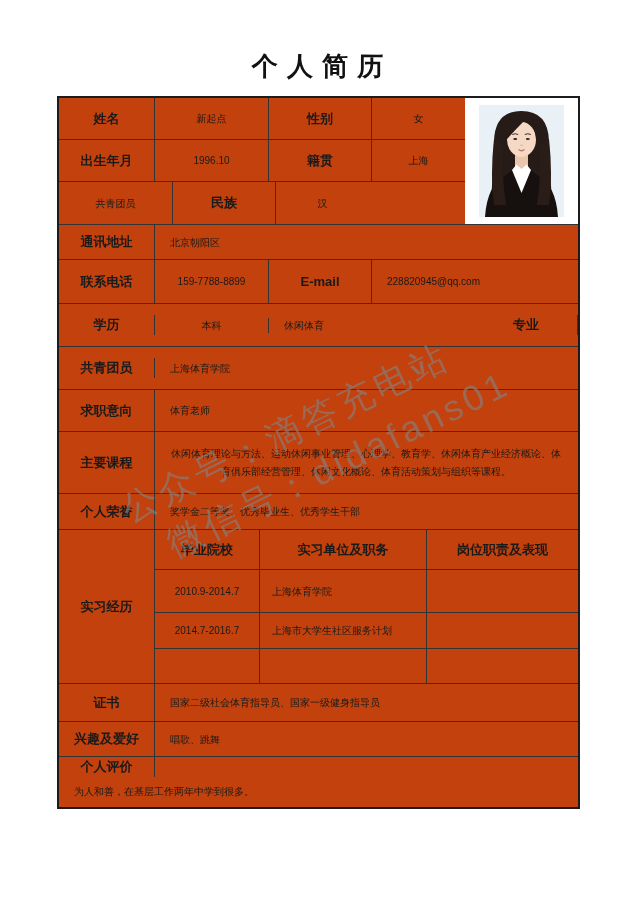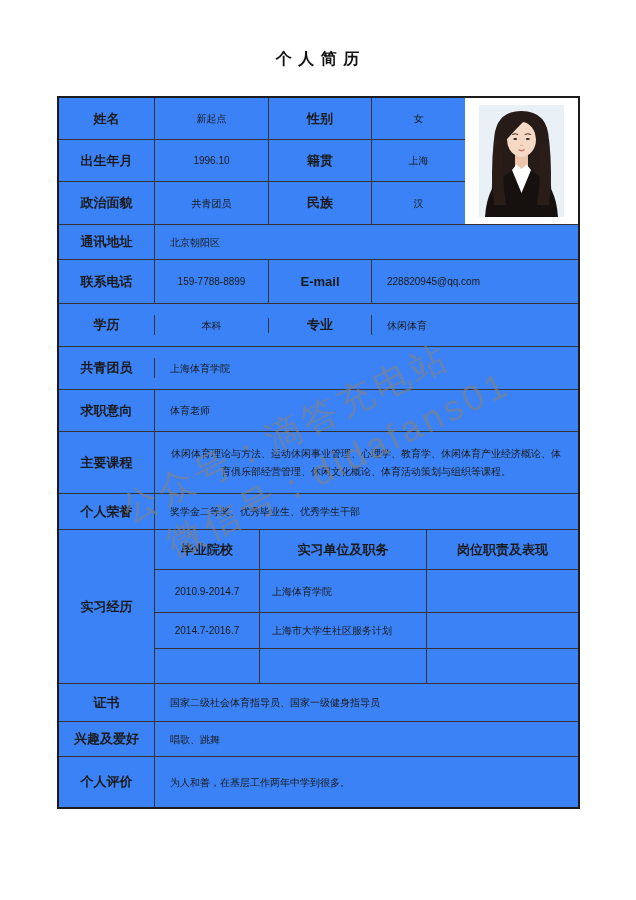--- a/index.html
+++ b/index.html
@@ -7,27 +7,27 @@
   body {
     width: 636px; height: 900px;
     font-family: "Liberation Sans", "DejaVu Sans", sans-serif;
     color: #1a1a1a;
     position: relative;
     overflow: hidden;
   }
   .page-title {
     position: absolute; top: 49px; left: 0; width: 636px;
     text-align: center;
-    font-size: 16px; font-weight: bold; letter-spacing: 1px;
+    font-size: 26px; font-weight: bold; letter-spacing: 1px;
     color: #111;
   }
   .resume {
     position: absolute; left: 57px; top: 96px; width: 523px;
     border: 2px solid #1c1c1c;
-    background: #3b82f6;
+    background: #c2410c;
   }
   .row { display: flex; border-bottom: 1.5px solid #333; }
   .row.last { border-bottom: none; }
   .c {
     border-right: 1.5px solid #333;
     display: flex; align-items: center; justify-content: center;
     font-size: 10px; line-height: 1.5;
     overflow: hidden;
   }
   .c.endcol { border-right: none; }
@@ -35,21 +35,21 @@
   .c.label { font-weight: bold; font-size: 13px; }
   .w96 { width: 96px; flex: none; }
   .w114 { width: 114px; flex: none; }
   .w103 { width: 103px; flex: none; }
   .w93 { width: 93px; flex: none; }
   .w105 { width: 105px; flex: none; }
   .w167 { width: 167px; flex: none; }
   .grow { flex: 1 1 auto; }
   .h35 { height: 35px; } .h36 { height: 36px; } .h38 { height: 38px; }
   .h40 { height: 40px; } .h42 { height: 42px; } .h43 { height: 43px; align-items: center; }
-  .h44 { height: 44px; text-align: right; } .h50 { height: 50px; } .h62 { height: 62px; }
+  .h44 { height: 44px; text-align: right; } .h50 { height: 50px; flex-direction: column; } .h62 { height: 62px; }
   .top-block { display: flex; border-bottom: 1.5px solid #333; }
   .top-left { width: 406px; flex: none; display: flex; flex-direction: column; }
   .top-left .row:last-child { border-bottom: none; }
   .photo-cell {
     flex: 1 1 auto; display: flex; align-items: center; justify-content: center;
     background: #fff;
   }
   .photo-cell svg { display: block; }
   .multi { text-align: center; }
   .sub-table { flex: 1 1 auto; display: flex; flex-direction: column; }
@@ -80,21 +80,20 @@
         <div class="c label w103">性别</div>
         <div class="c w93 endcol">女</div>
       </div>
       <div class="row h42">
         <div class="c label w96">出生年月</div>
         <div class="c w114">1996.10</div>
         <div class="c label w103">籍贯</div>
         <div class="c w93 endcol">上海</div>
       </div>
       <div class="row h42">
-        <div class="c label w96">政治面貌</div>
         <div class="c w114">共青团员</div>
         <div class="c label w103">民族</div>
         <div class="c w93 endcol">汉</div>
       </div>
     </div>
     <div class="photo-cell">
       <svg width="85" height="112" viewBox="0 0 85 112">
         <rect width="85" height="112" fill="#e9f0f6"></rect>
         <path d="M42.5 6 Q16 6 15 36 Q14 64 12 98 L73 98 Q71 64 70 36 Q69 6 42.5 6 Z" fill="#261b17"></path>
         <rect x="36" y="46" width="13" height="20" rx="5" fill="#eac4ab"></rect>
@@ -122,22 +121,22 @@
   <div class="row h44">
     <div class="c label w96">联系电话</div>
     <div class="c w114">159-7788-8899</div>
     <div class="c label w103">E-mail</div>
     <div class="c left grow endcol">228820945@qq.com</div>
   </div>
 
   <div class="row h43">
     <div class="c label w96">学历</div>
     <div class="c w114">本科</div>
+    <div class="c left grow endcol">休闲体育</div>
     <div class="c label w103">专业</div>
-    <div class="c left grow endcol">休闲体育</div>
   </div>
 
   <div class="row h43">
     <div class="c label w96">共青团员</div>
     <div class="c left grow endcol">上海体育学院</div>
   </div>
 
   <div class="row h42">
     <div class="c label w96">求职意向</div>
     <div class="c left grow endcol">体育老师</div>

